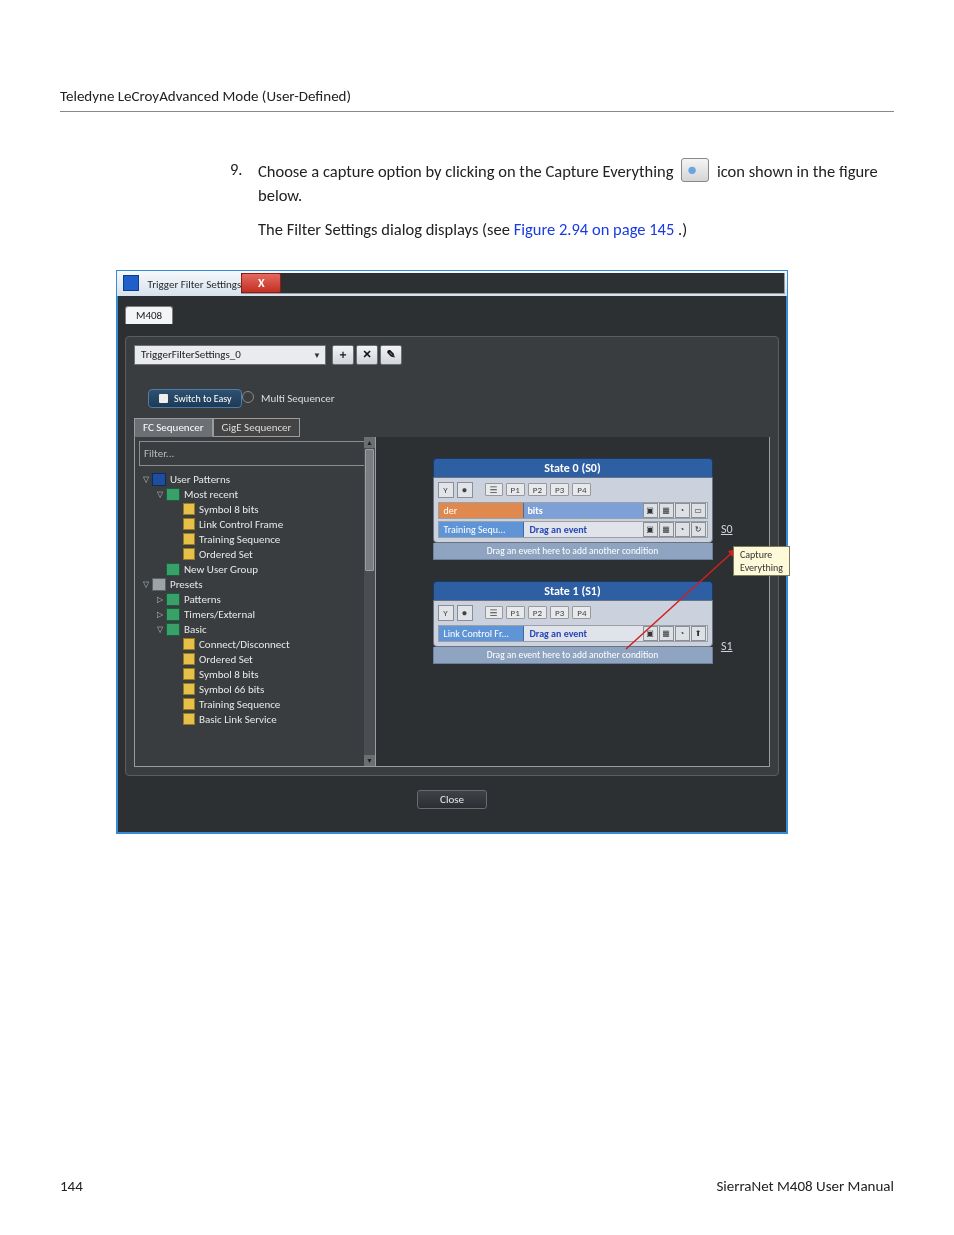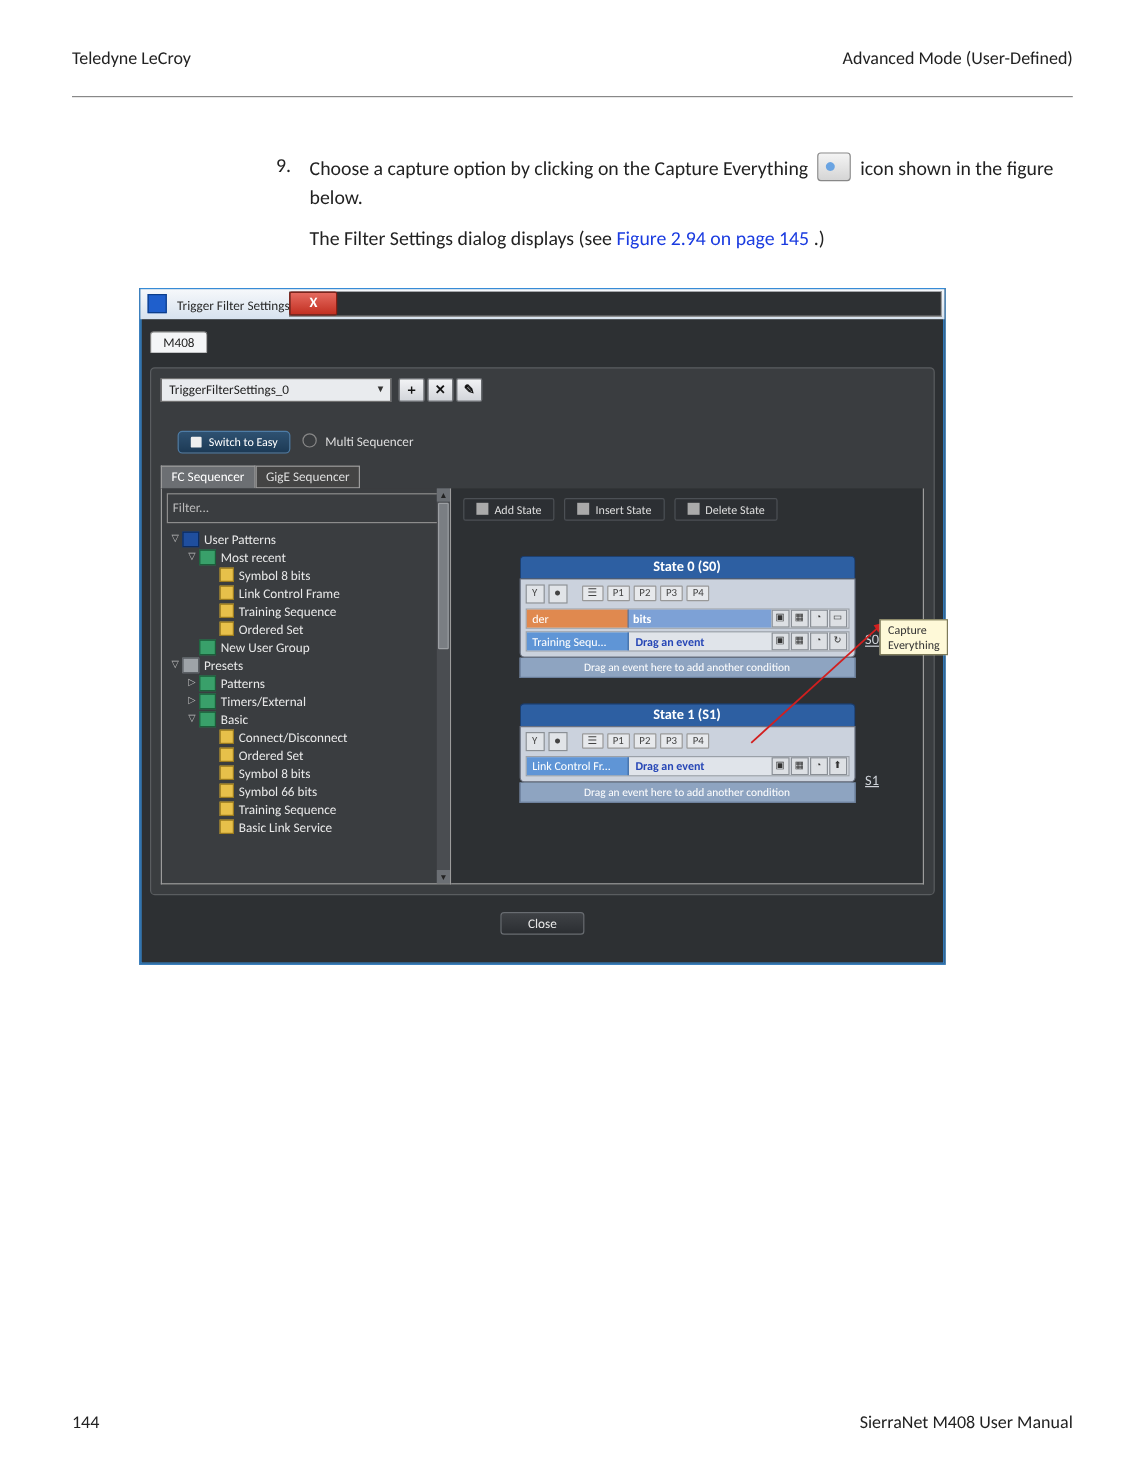--- a/index.html
+++ b/index.html
@@ -10,25 +10,26 @@
     width: 954px;
   }
   .page {
     padding: 40px 60px 70px 60px;
     box-sizing: border-box;
     width: 954px;
     min-height: 1235px;
   }
   .hdr {
     display: flex;
-    justify-content: space-between;
+    justify-content: flex-start;
     font-size: 15px;
-    padding-bottom: 22px;
+    padding-bottom: 6px;
     border-bottom: 1px solid #888;
     margin-bottom: 46px;
+    margin-top: 47px;
   }
   .body-text {
     font-size: 16.5px;
     line-height: 1.45;
     margin-left: 170px;
   }
   .step {
     display: flex;
     margin-bottom: 4px;
   }
@@ -70,21 +71,21 @@
   .inner{padding:10px 8px 12px 8px}
   .tabstrip{display:flex;gap:2px;margin-bottom:12px}
   .tab{background:#e7e9ec;color:#222;border:1px solid #7c7c7c;border-bottom:none;padding:2px 10px;border-radius:3px 3px 0 0;font-size:11px}
   .active-tab{background:#f4f5f7}
   .panel{background:#3a3d40;border:1px solid #5a5d60;border-radius:4px;padding:8px}
 
   .setting-row{display:flex;align-items:center;margin-bottom:24px}
   .dropdown{background:#e9ebee;color:#222;border:1px solid #6f6f6f;padding:1px 14px 1px 6px;font-size:11px;min-width:170px;height:16px;display:flex;align-items:center;position:relative}
   .dropdown::after{content:"▼";position:absolute;right:4px;font-size:8px;color:#333}
   .iconbtn{width:20px;height:18px;background:linear-gradient(#f2f3f5,#d2d5da);border:1px solid #6c6f73;border-radius:2px;display:inline-flex;align-items:center;justify-content:center;margin-left:2px;color:#111;font-size:11px;font-weight:bold}
-  .pillbar{margin:6px 0 10px 14px;display:flex;gap:10px;align-items:center}
+  .pillbar{margin:6px 0 10px 14px;display:flex;align-items:center}
   .pillbtn{background:linear-gradient(#2e5171,#1d3a55);border:1px solid #4d7ca6;border-radius:4px;color:#fff;padding:2px 10px;font-size:10px;display:inline-flex;align-items:center;gap:6px}
   .pillbtn .g{width:9px;height:9px;background:#eee;border-radius:1px;display:inline-block}
   .radio{width:10px;height:10px;border:1px solid #888;border-radius:50%;display:inline-block;margin-right:4px;vertical-align:-1px}
 
   .subtabstrip{display:flex;margin-top:8px}
   .subtab{border:1px solid #9c9c9c;padding:2px 8px;font-size:11px;color:#ddd;background:#444}
   .subtab.active{background:#6c6f73;color:#fff;border-bottom-color:#6c6f73}
 
   .split{display:flex;height:330px;margin-top:0}
   .left{width:240px;border:1px solid #9c9c9c;border-top:none;background:#3a3d40;display:flex;flex-direction:column}
@@ -293,34 +294,20 @@
                 </div>
             </div>
             <div class="scrolltrack">
               <div class="scrollbtn">▲</div>
               <div class="scrollthumb"></div>
               <div class="scrollbtn" style="position:absolute;bottom:0;left:0;right:0">▼</div>
             </div>
           </div>
 
           <div class="right">
-            <div class="state-btns">
-              <div class="sbtn">
-                  <span class="si"></span>
-                  <span>Add State</span>
-                </div>
-              <div class="sbtn">
-                  <span class="si"></span>
-                  <span>Insert State</span>
-                </div>
-              <div class="sbtn">
-                  <span class="si"></span>
-                  <span>Delete State</span>
-                </div>
-            </div>
 
             <div class="tooltip">Capture Everything</div>
             <svg class="arrow" style="left:240px;top:42px;width:180px;height:180px">
               <line x1="10" y1="170" x2="120" y2="70"></line>
               <polygon points="120,70 112,72 116,78" fill="#d21f1f" stroke="none"></polygon>
             </svg>
 
             <div class="state">
               <div class="state-hdr">State 0 (S0)</div>
               <div class="state-body">

